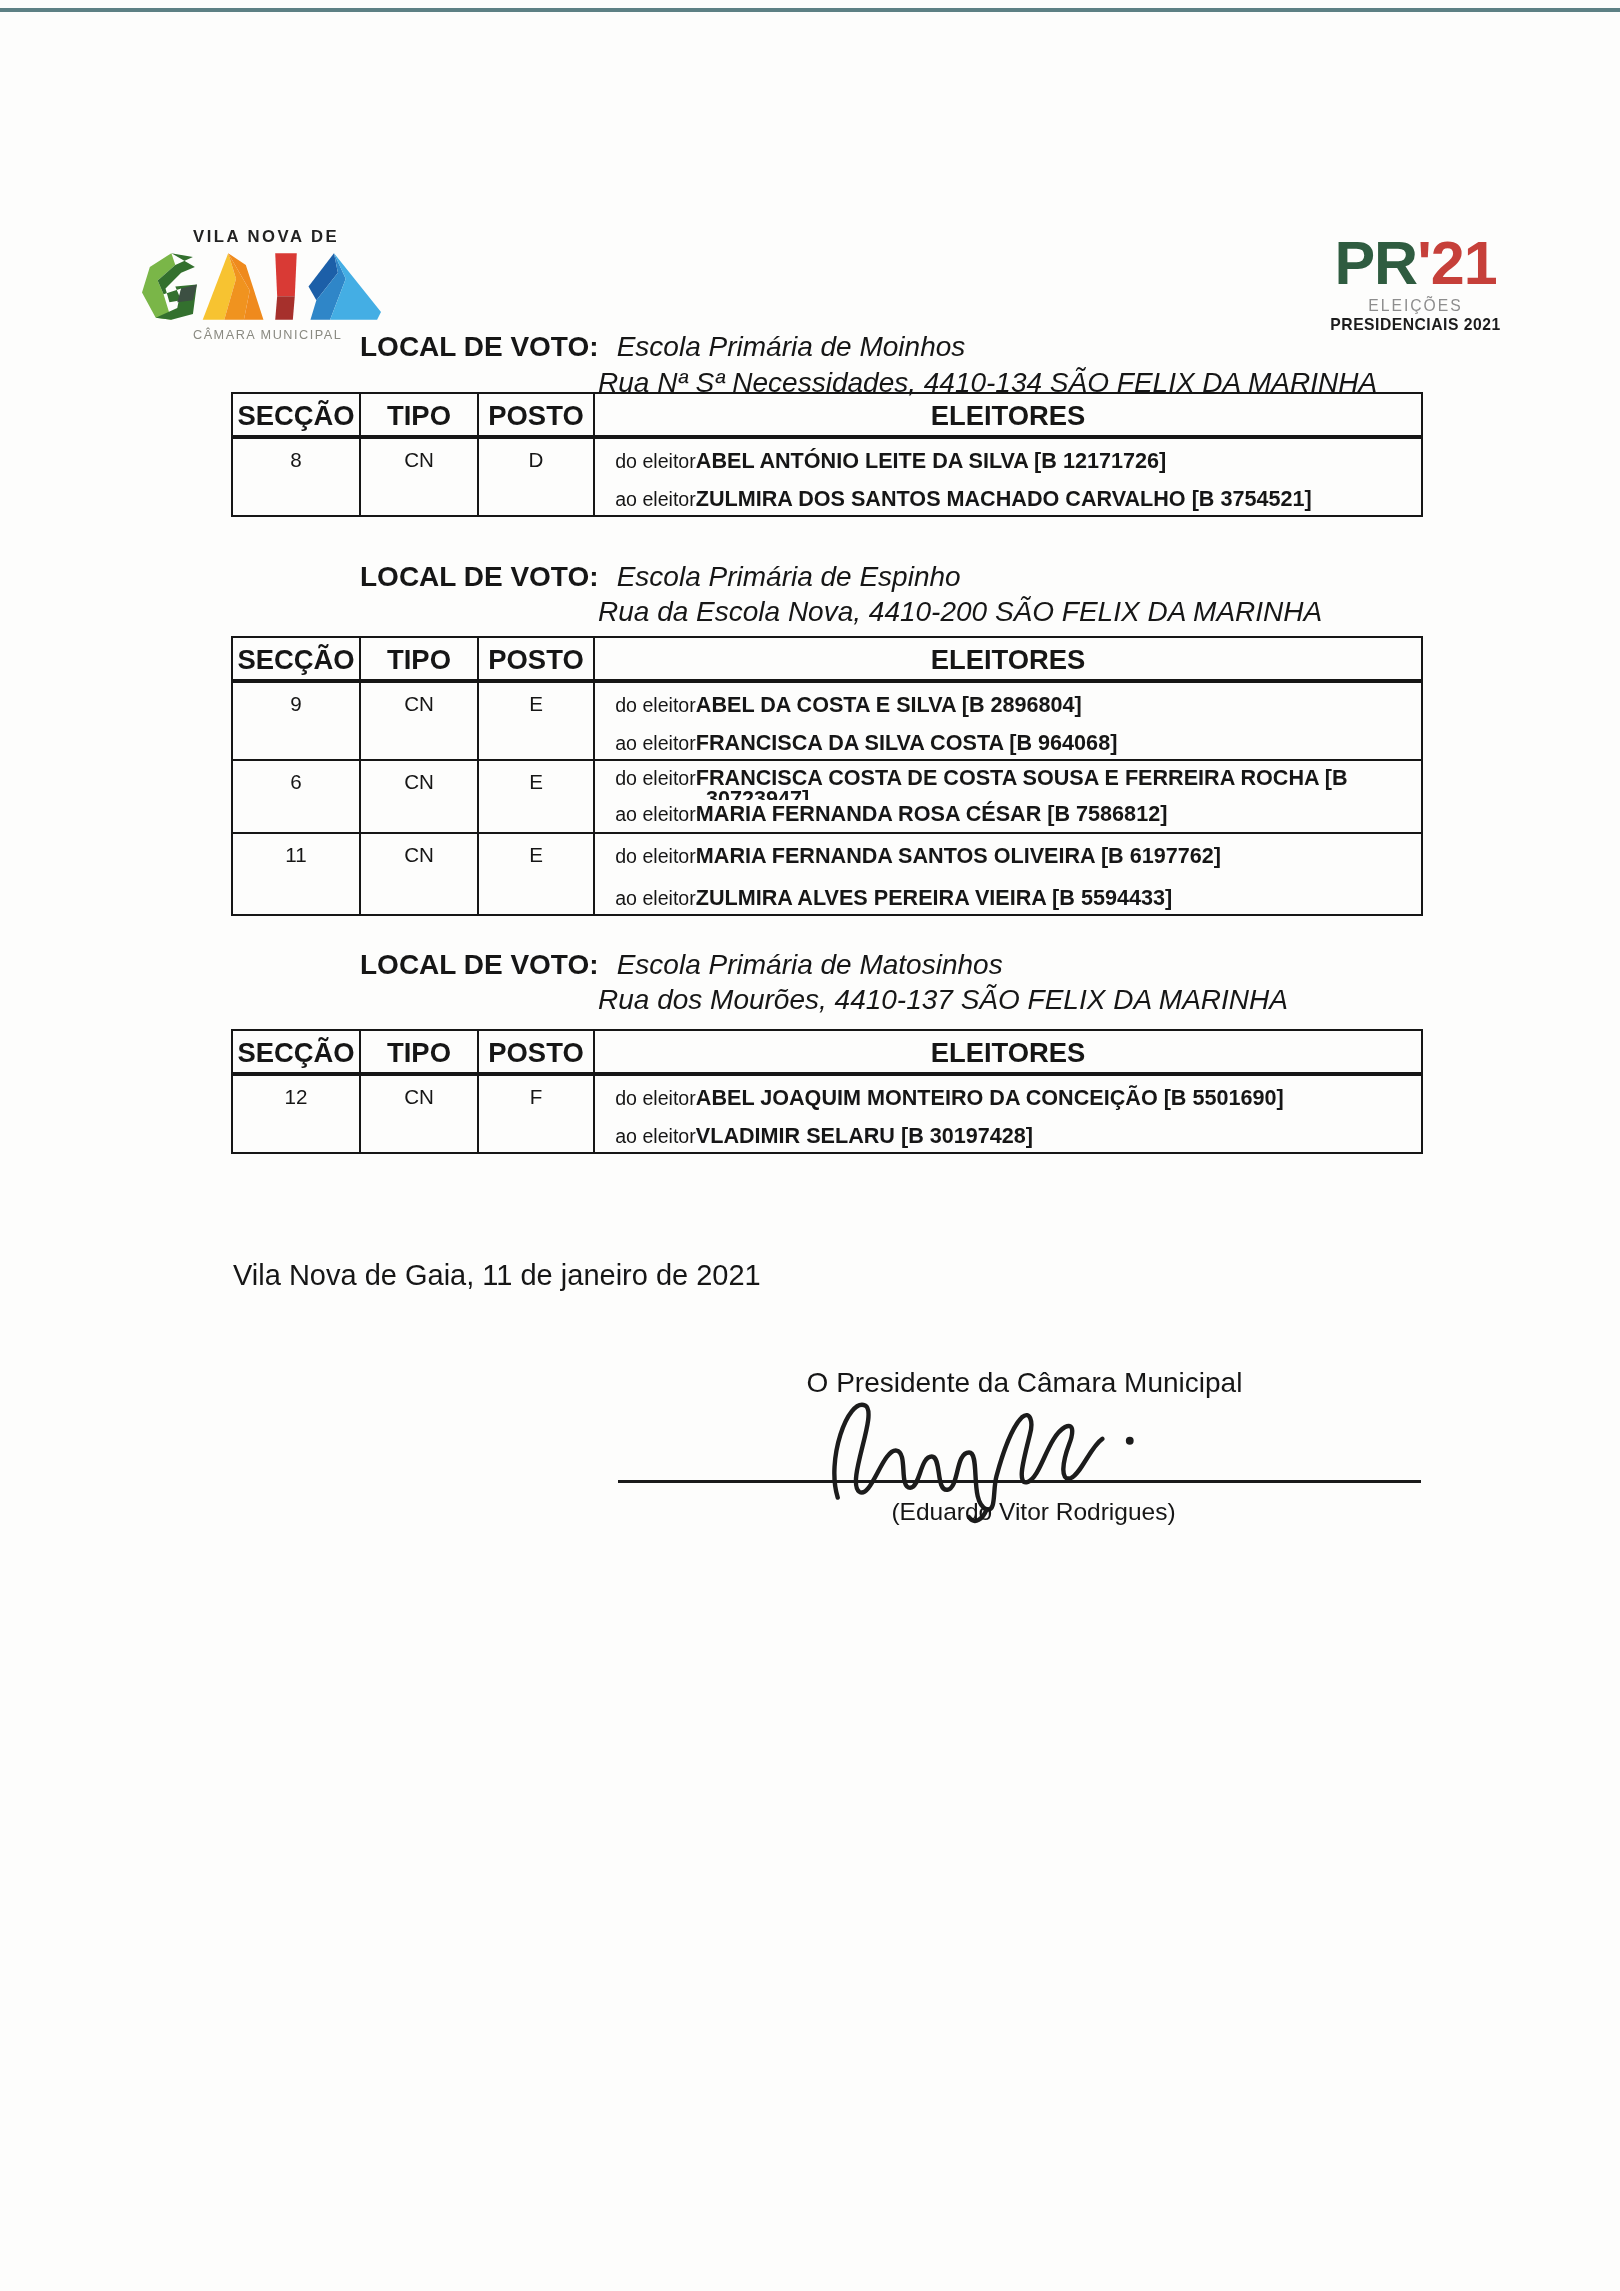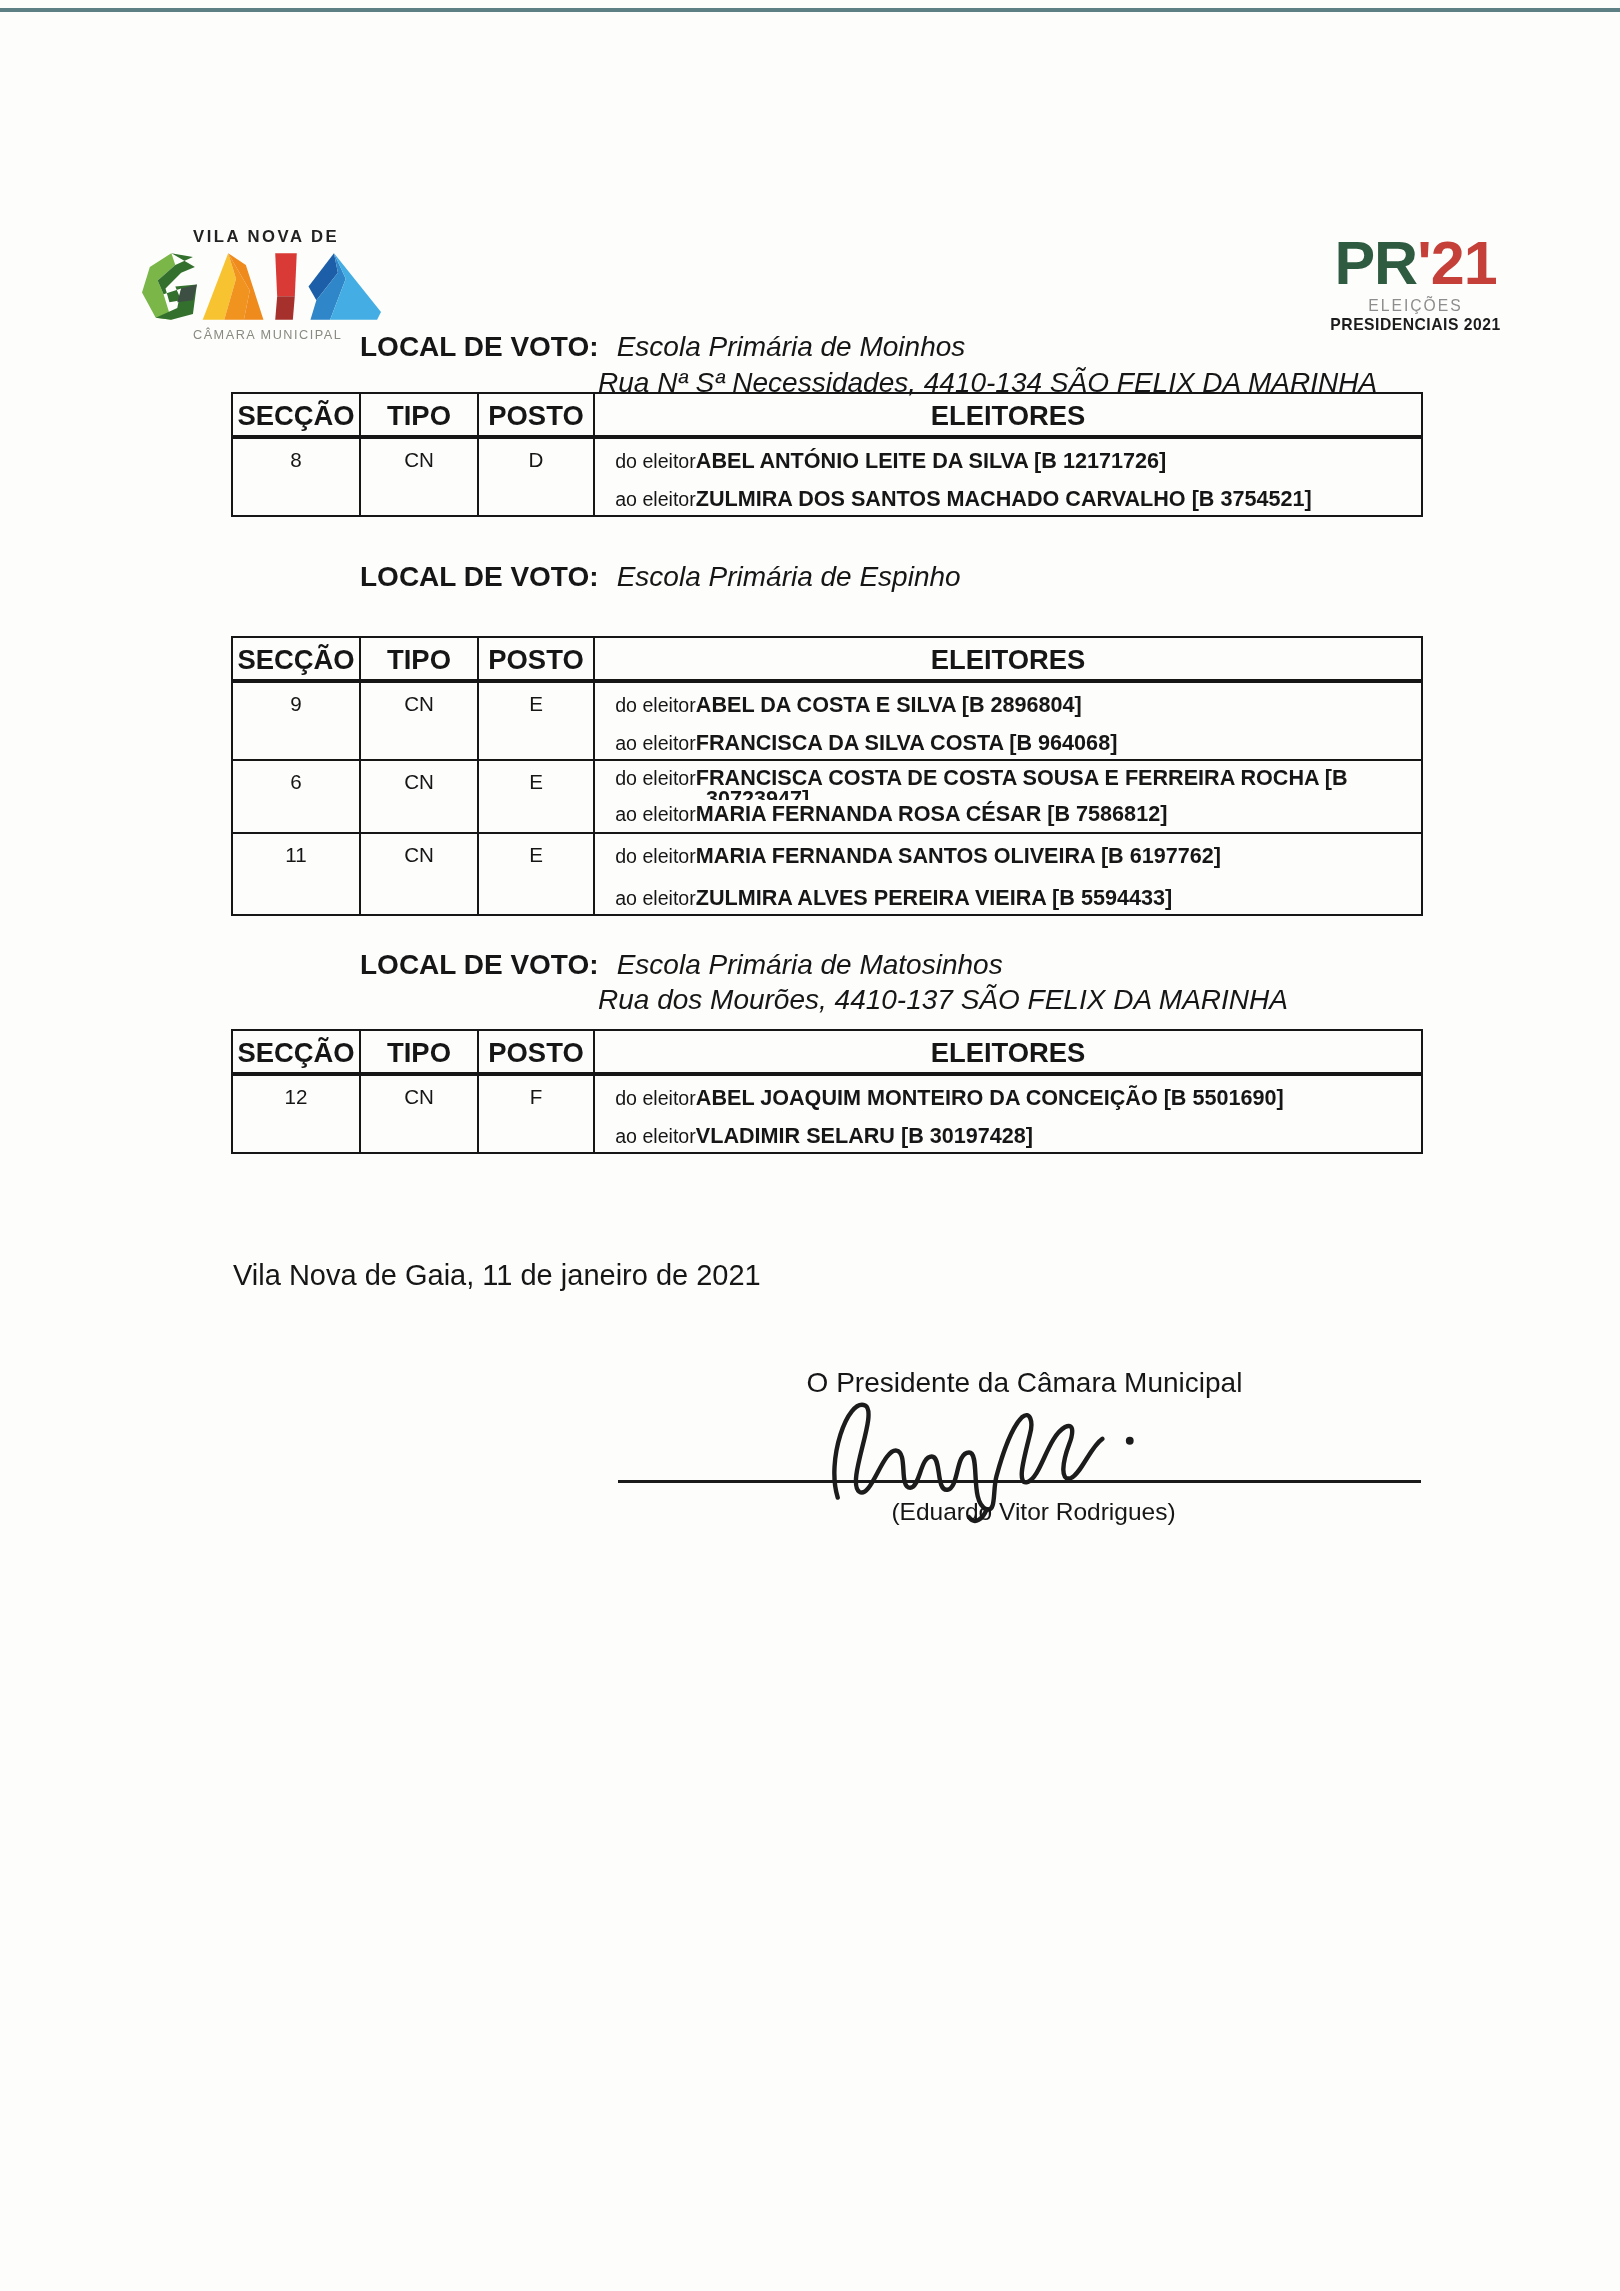--- a/index.html
+++ b/index.html
@@ -125,20 +125,21 @@
         <div class="eline l1"><span class="elbl">do eleitor</span><span class="eval">ABEL ANTÓNIO LEITE DA SILVA [B 12171726]</span></div>
         <div class="eline l2"><span class="elbl">ao eleitor</span><span class="eval">ZULMIRA DOS SANTOS MACHADO CARVALHO [B 3754521]</span></div>
       </div>
     </div>
   </div>
 
   <div class="loc" style="top:561px;">
     <span class="lbl">LOCAL DE VOTO:</span>
     <span class="ven">Escola Primária de Espinho</span>
   </div>
+  <div class="addr" style="top:596px;">Rua da Escola Nova, 4410-200 SÃO FELIX DA MARINHA</div>
 
   <div class="tbl" style="top:636px;">
     <div class="trow thead first">
       <div class="c c-sec">SECÇÃO</div>
       <div class="c c-tipo">TIPO</div>
       <div class="c c-posto">POSTO</div>
       <div class="c c-ele" style="text-align:center;">ELEITORES</div>
     </div>
     <div class="trow drow">
       <div class="c c-sec">9</div>

